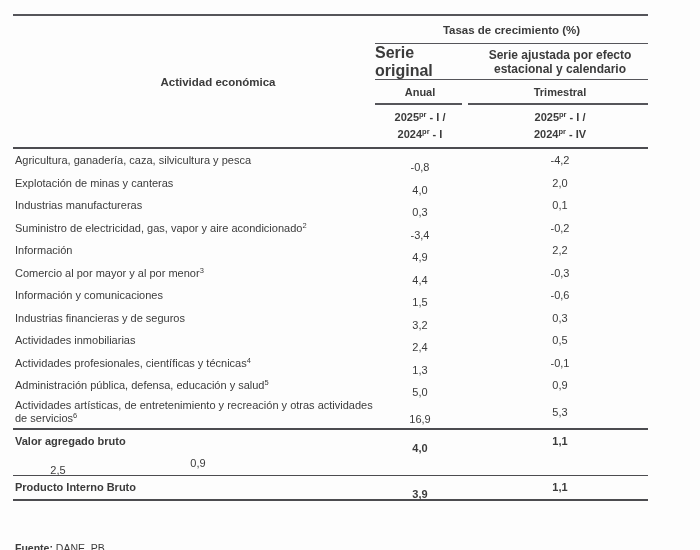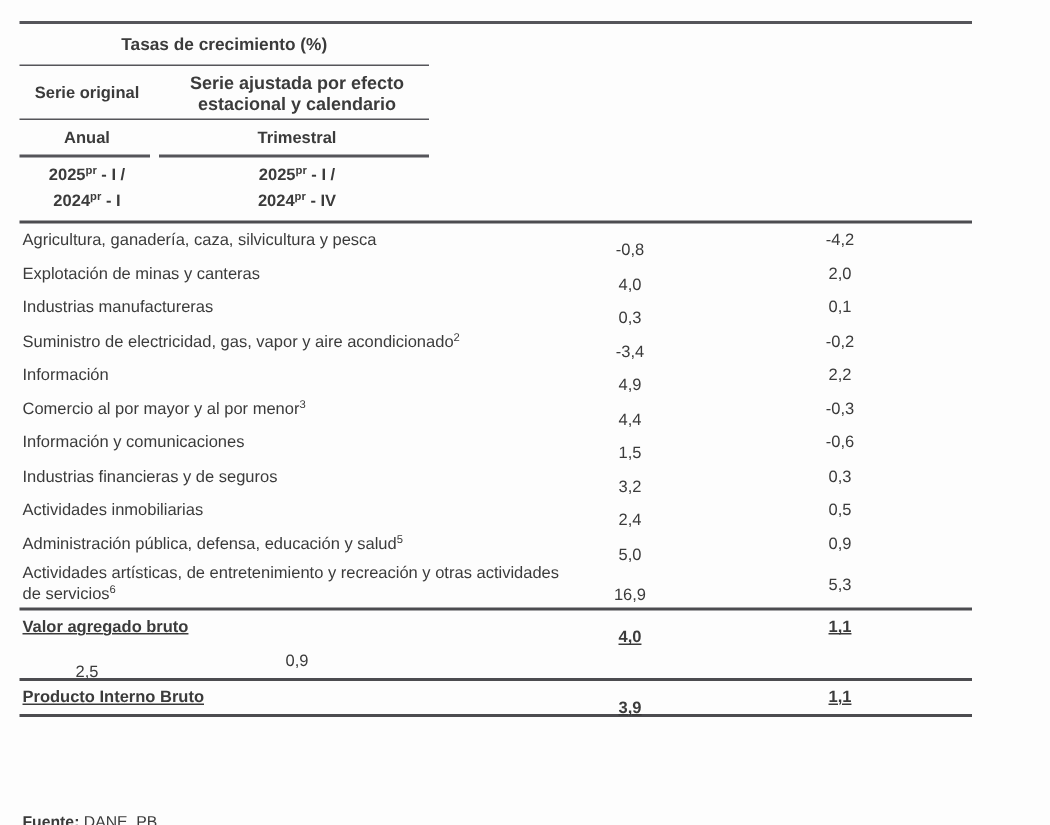--- a/index.html
+++ b/index.html
@@ -59,21 +59,21 @@
     height: 35px;
     display: flex;
     border-bottom: 1.5px solid #55555a;
   }
   .h-serie-a {
     width: 90px;
     display: flex;
     align-items: center;
     justify-content: center;
     font-weight: bold;
-    font-size: 11px;
+    font-size: 16px;
   }
   .h-serie-b {
     width: 183px;
     box-sizing: border-box;
     padding: 0 10px 0 17px;
     display: flex;
     align-items: center;
     justify-content: center;
     text-align: center;
     font-weight: bold;
@@ -151,21 +151,21 @@
     width: 183px;
     box-sizing: border-box;
     padding-left: 7px;
     text-align: center;
   }
   .row.tall { height: 31px; }
   .row.tall .c1 {
     white-space: normal;
     line-height: 13.5px;
   }
-  .row.bold { font-weight: bold; text-decoration: underline; }
+  .row.bold { font-weight: bold; }
   .rule-mid {
     height: 2px;
     background: #4c4c50;
   }
   .rule-thin {
     height: 1.5px;
     background: #4c4c50;
   }
   .rule-bottom {
     height: 2px;
@@ -182,20 +182,21 @@
   .footer b { font-weight: bold; }
   .footer sup { font-size: 7px; vertical-align: 3px; }
 </style>
 </head>
 <body>
 
 <div class="table-wrap">
   <div class="rule-top"></div>
 
   <div class="header">
+    <div class="h-col1">Actividad económica</div>
     <div class="h-right">
       <div class="h-group">Tasas de crecimiento (%)</div>
       <div class="h-series">
         <div class="h-serie-a">Serie original</div>
         <div class="h-serie-b">Serie ajustada por efecto estacional y calendario</div>
       </div>
       <div class="h-subs">
         <div class="h-sub-a">Anual</div>
         <div class="h-sub-b">Trimestral</div>
       </div>
@@ -256,20 +257,25 @@
     <div class="c1"><span>Industrias financieras y de seguros</span><sup></sup></div>
     <div class="c2">3,2</div>
     <div class="c3">0,3</div>
   </div>
   <div class="row">
     <div class="c1"><span>Actividades inmobiliarias</span><sup></sup></div>
     <div class="c2">2,4</div>
     <div class="c3">0,5</div>
   </div>
   <div class="row">
+    <div class="c1"><span>Actividades profesionales, científicas y técnicas</span><sup>4</sup></div>
+    <div class="c2">1,3</div>
+    <div class="c3">-0,1</div>
+  </div>
+  <div class="row">
     <div class="c1"><span>Administración pública, defensa, educación y salud</span><sup>5</sup></div>
     <div class="c2">5,0</div>
     <div class="c3">0,9</div>
   </div>
   <div class="row tall">
     <div class="c1"><span>Actividades artísticas, de entretenimiento y recreación y otras actividades de servicios</span><sup>6</sup></div>
     <div class="c2">16,9</div>
     <div class="c3">5,3</div>
   </div>
 

